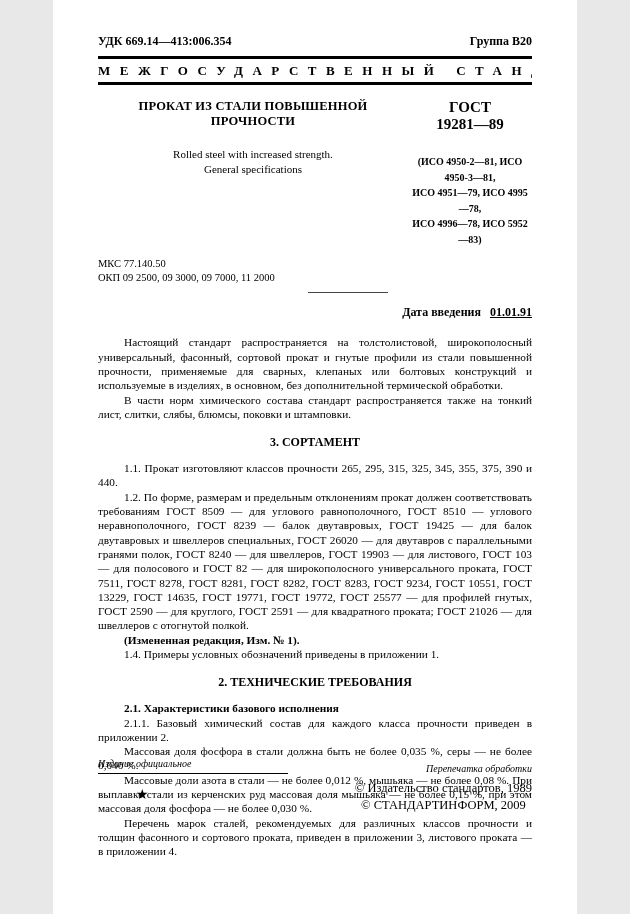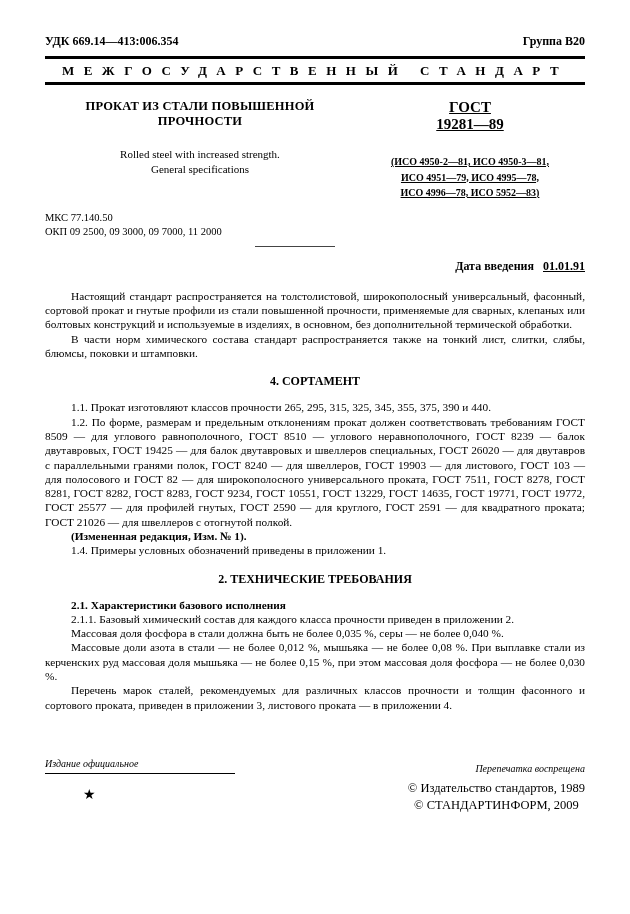--- a/index.html
+++ b/index.html
@@ -1,32 +1,32 @@
 <!DOCTYPE html>
 <html><head>
 <meta charset="utf-8">
 <style>
   html,body { margin:0; padding:0; background:#e8e8e8; }
   .page {
-    width:630px; height:914px; margin:0 auto; background:#ffffff;
+    width:524px; height:914px; margin:0 auto; background:#ffffff;
     box-sizing:border-box; padding:34px 45px 0 45px; position:relative;
     font-family:"Liberation Serif","DejaVu Serif",serif; color:#000;
   }
   .udk-row { display:flex; justify-content:space-between; font-size:12px; font-weight:bold; }
   .rule-thick { border:0; border-top:3px solid #000; margin:7px 0 0 0; }
   .std-type {
     font-weight:bold; font-size:13px; text-align:center; white-space:nowrap;
     letter-spacing:9.5px; padding:4px 0 3px 0; overflow:hidden;
   }
   .header-block { display:flex; margin-top:14px; }
   .header-left { flex:0 0 310px; text-align:center; }
   .doc-title { font-weight:bold; font-size:12.5px; letter-spacing:.2px; }
   .doc-subtitle { font-weight:bold; font-size:11.5px; margin-top:12px; }
   .doc-title-en { font-size:11px; margin-top:18px; white-space:pre-line; line-height:1.35; }
-  .header-right { flex:1; text-align:center;text-decoration:underline; }
+  .header-right { flex:1; text-align:center; }
   .gost-label { font-weight:bold; font-size:15px; line-height:1.1; }
   .gost-number { font-weight:bold; font-size:15px; line-height:1.1; }
   .iso-refs { font-weight:bold; font-size:10px; margin-top:22px; white-space:pre-line; line-height:1.55; }
   .codes { margin-top:10px; font-size:10.5px; line-height:1.35; }
   .short-rule { border:0; border-top:1.5px solid #444; width:80px; margin:7px 0 0 210px; }
   .date-line { text-align:right; font-size:12px; margin-top:12px; }
   .date-label { font-weight:bold; }
   .date-value { font-weight:bold; text-decoration:underline; margin-left:6px; }
   .para {
     font-size:11.3px; line-height:14.3px; text-align:justify; text-indent:26px; margin:0;
@@ -81,41 +81,41 @@
   <div class="short-rule"></div>
 
   <div class="date-line">
     <span class="date-label">Дата введения</span>
     <span class="date-value">01.01.91</span>
   </div>
 
   <p class="para first-para">Настоящий стандарт распространяется на толстолистовой, широкополосный универсальный, фасонный, сортовой прокат и гнутые профили из стали повышенной прочности, применяемые для сварных, клепаных или болтовых конструкций и используемые в изделиях, в основном, без дополнительной термической обработки.</p>
   <p class="para">В части норм химического состава стандарт распространяется также на тонкий лист, слитки, слябы, блюмсы, поковки и штамповки.</p>
 
-  <h2 class="sec-heading">4. СОРТАМЕНТ</h2>
+  <h2 class="sec-heading">3. СОРТАМЕНТ</h2>
 
   <p class="para">1.1. Прокат изготовляют классов прочности 265, 295, 315, 325, 345, 355, 375, 390 и 440.</p>
   <p class="para">1.2. По форме, размерам и предельным отклонениям прокат должен соответствовать требованиям ГОСТ 8509 — для углового равнополочного, ГОСТ 8510 — углового неравнополочного, ГОСТ 8239 — балок двутавровых, ГОСТ 19425 — для балок двутавровых и швеллеров специальных, ГОСТ 26020 — для двутавров с параллельными гранями полок, ГОСТ 8240 — для швеллеров, ГОСТ 19903 — для листового, ГОСТ 103 — для полосового и ГОСТ 82 — для широкополосного универсального проката, ГОСТ 7511, ГОСТ 8278, ГОСТ 8281, ГОСТ 8282, ГОСТ 8283, ГОСТ 9234, ГОСТ 10551, ГОСТ 13229, ГОСТ 14635, ГОСТ 19771, ГОСТ 19772, ГОСТ 25577 — для профилей гнутых, ГОСТ 2590 — для круглого, ГОСТ 2591 — для квадратного проката; ГОСТ 21026 — для швеллеров с отогнутой полкой.</p>
   <p class="para bold">(Измененная редакция, Изм. № 1).</p>
   <p class="para">1.4. Примеры условных обозначений приведены в приложении 1.</p>
 
   <h2 class="sec-heading">2. ТЕХНИЧЕСКИЕ ТРЕБОВАНИЯ</h2>
 
   <p class="para bold">2.1. Характеристики базового исполнения</p>
   <p class="para">2.1.1. Базовый химический состав для каждого класса прочности приведен в приложении 2.</p>
   <p class="para">Массовая доля фосфора в стали должна быть не более 0,035 %, серы — не более 0,040 %.</p>
   <p class="para">Массовые доли азота в стали — не более 0,012 %, мышьяка — не более 0,08 %. При выплавке стали из керченских руд массовая доля мышьяка — не более 0,15 %, при этом массовая доля фосфора — не более 0,030 %.</p>
   <p class="para">Перечень марок сталей, рекомендуемых для различных классов прочности и толщин фасонного и сортового проката, приведен в приложении 3, листового проката — в приложении 4.</p>
 
   <div class="footer">
     <div class="footer-row">
       <div class="official-wrap">
         <span>Издание официальное</span>
       </div>
-      <span>Перепечатка воспрещена</span>
+      <span>Перепечатка обработки</span>
     </div>
     <div class="footer-bottom">
       <div class="star">★</div>
       <div class="copyright">
         <div>© Издательство стандартов, 1989</div>
         <div>© СТАНДАРТИНФОРМ, 2009</div>
       </div>
     </div>
   </div>
 

